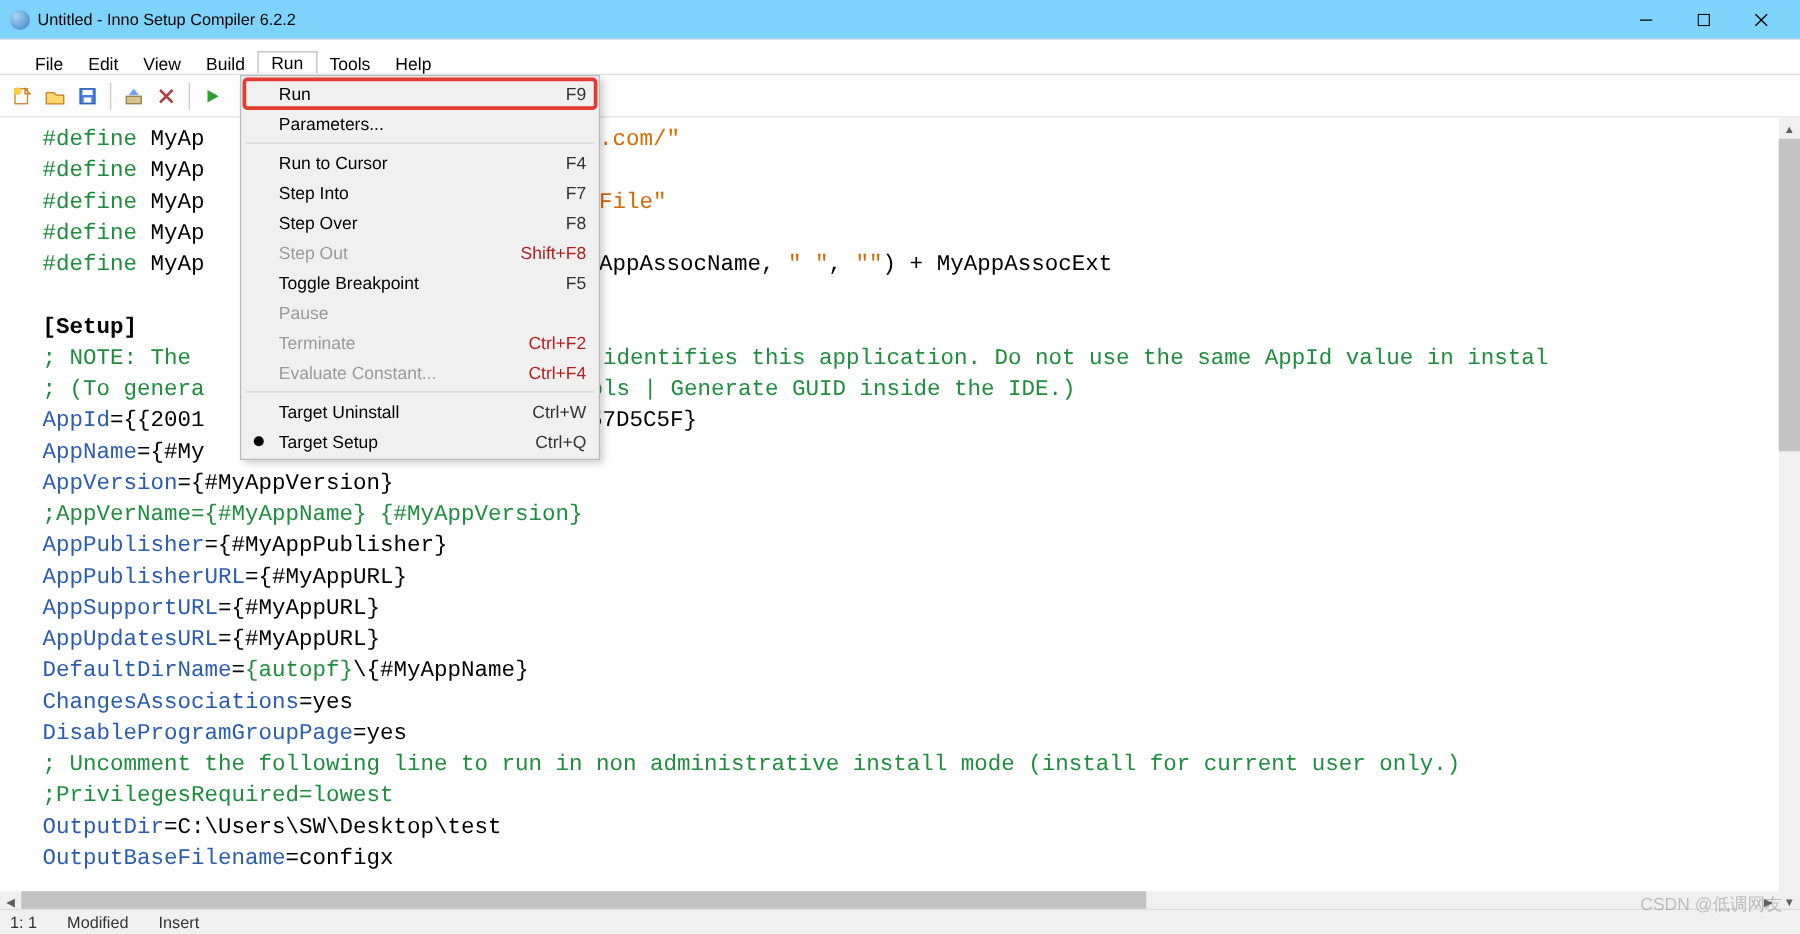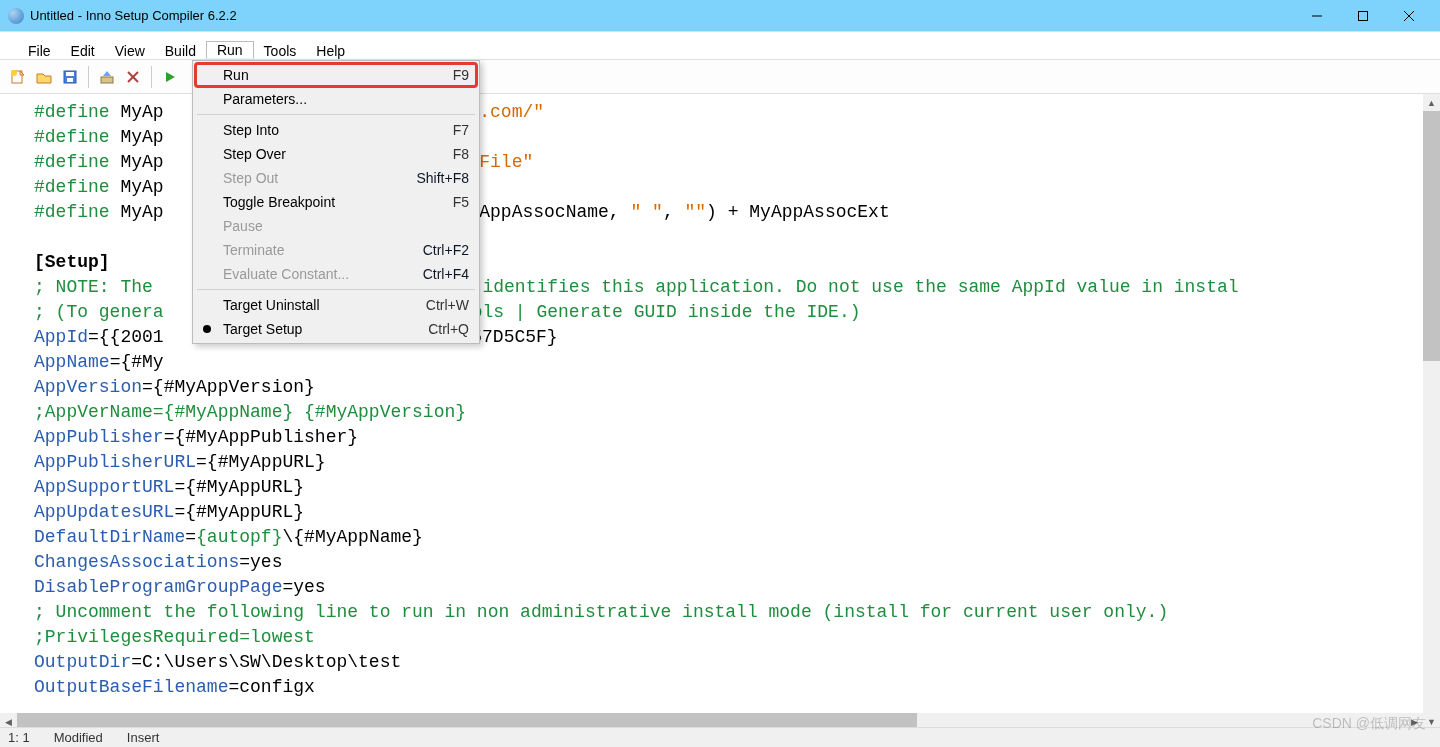--- a/index.html
+++ b/index.html
@@ -27,21 +27,21 @@
 .sb-thumb { margin-top: 0; height: 250px; background: #c2c2c2; }
 .scrollbar-h { position: absolute; left: 0; bottom: 0; right: 17px; height: 17px; background: #f0f0f0; display: flex; }
 .sb-arrow-h { width: 17px; display: flex; align-items: center; justify-content: center; color: #606060; font-size: 9px; }
 .sb-thumb-h { width: 900px; height: 100%; background: #c2c2c2; }
 .statusbar { height: 20px; background: #f0f0f0; border-top: 1px solid #dcdcdc; display: flex; align-items: center; font-size: 13px; padding: 0 8px; gap: 24px; color: #333; position: absolute; bottom: 0; left: 0; right: 0; margin-top: 28px; }
 .watermark { position: absolute; right: 14px; bottom: 14px; color: rgba(0,0,0,0.22); font-size: 14px; font-family: sans-serif; margin-top: 32px; }
 .dropdown { position: absolute; left: 192px; top: 60px; width: 288px; background: #f0f0f0; border: 1px solid #bcbcbc; box-shadow: 3px 3px 6px rgba(0,0,0,0.2); z-index: 10; padding: 2px; font-size: 14px; }
 .dd-row { height: 24px; display: flex; align-items: center; padding: 0 8px 0 28px; position: relative; }
 .dd-row .shortcut { margin-left: auto; color: #333; }
 .dd-row.disabled { color: #9a9a9a; }
-.dd-row.disabled .shortcut { color: #0f172a; }
+.dd-row.disabled .shortcut { color: #b91c1c; }
 .dd-sep { height: 1px; background: #d0d0d0; margin: 3px 2px; }
 .dd-row.highlight { outline: 3px solid #e23b30; outline-offset: -2px; border-radius: 3px; }
 .dd-radio { position: absolute; left: 8px; width: 8px; height: 8px; border-radius: 50%; background: #000; }
 svg { display: block; }
 </style>
 </head>
 <body>
 
 <div class="titlebar">
   <div class="titlebar-left">
@@ -163,20 +163,24 @@
 <div class="dropdown">
   <div class="dd-row highlight">
       <span>Run</span>
       <span class="shortcut">F9</span>
     </div>
   <div class="dd-row">
       <span>Parameters...</span>
     </div>
   <div class="dd-sep"></div>
   <div class="dd-row">
+      <span>Run to Cursor</span>
+      <span class="shortcut">F4</span>
+    </div>
+  <div class="dd-row">
       <span>Step Into</span>
       <span class="shortcut">F7</span>
     </div>
   <div class="dd-row">
       <span>Step Over</span>
       <span class="shortcut">F8</span>
     </div>
   <div class="dd-row disabled">
       <span>Step Out</span>
       <span class="shortcut">Shift+F8</span>

